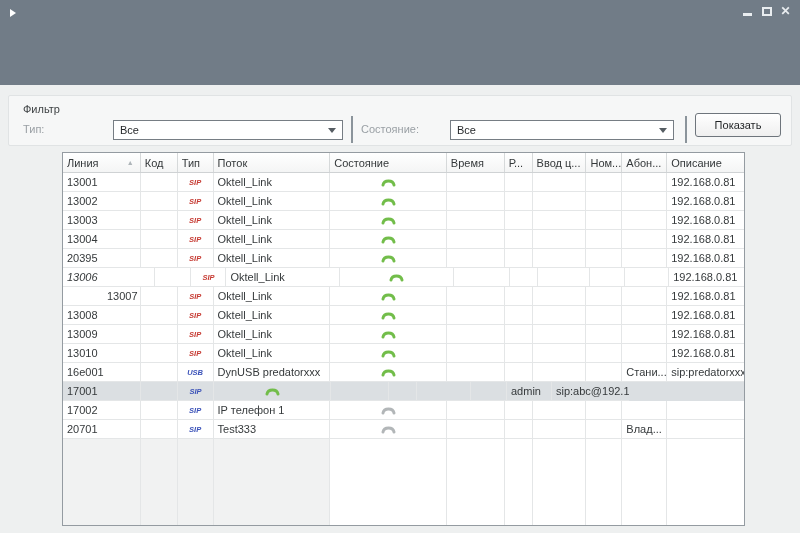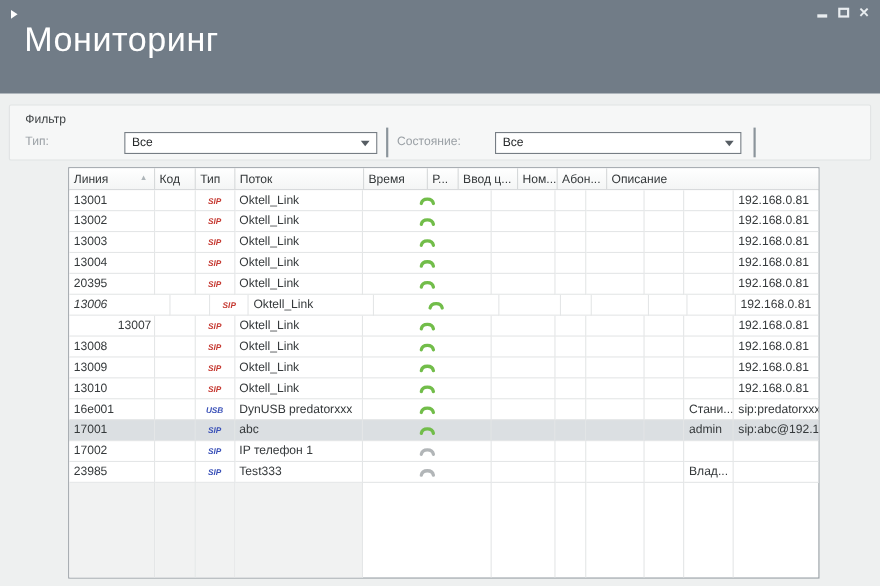--- a/index.html
+++ b/index.html
@@ -78,54 +78,57 @@
       <div class="wbtn">
           <div class="min-glyph"></div>
         </div>
       <div class="wbtn">
           <div class="max-glyph"></div>
         </div>
       <div class="wbtn">
           <div class="cls-glyph">✕</div>
         </div>
     </div>
-    <div class="app-title">Мониторинг</div>
   </div>
 
   <div class="filter">
     <div class="filter-title">Фильтр</div>
     <span class="flabel l1">Тип:</span>
     <div class="combo c1">
       <span class="val">Все</span>
       <span class="arr"></span>
     </div>
     <div class="fsep s1"></div>
     <span class="flabel l2">Состояние:</span>
     <div class="combo c2">
       <span class="val">Все</span>
       <span class="arr"></span>
     </div>
     <div class="fsep s2"></div>
+    <button class="show-btn">Показать</button>
   </div>
 
   <div class="grid">
     <div class="thead">
         <div class="th" style="width: 78px;">
           <span>Линия</span>
           <span class="sort">▲</span>
         </div>
         <div class="th" style="width: 37px;">
           <span>Код</span>
         </div>
         <div class="th" style="width: 36px;">
           <span>Тип</span>
         </div>
         <div class="th" style="width: 117px;">
           <span>Поток</span>
         </div>
+        <div class="th" style="width: 117px;">
+          <span>Состояние</span>
+        </div>
         <div class="th" style="width: 58px; align-items: center;">
           <span>Время</span>
         </div>
         <div class="th" style="width: 28px;">
           <span>Р...</span>
         </div>
         <div class="th" style="width: 54px;">
           <span>Ввод ц...</span>
         </div>
         <div class="th" style="width: 36px;">
@@ -323,21 +326,20 @@
           <div class="td c-r" style="width: 28px;"></div>
           <div class="td c-input" style="width: 54px;"></div>
           <div class="td c-num" style="width: 36px;"></div>
           <div class="td c-abon" style="width: 45px;">Стани...</div>
           <div class="td c-desc" style="width: 77px;">sip:predatorxxx@127...</div>
         </div>
         <div class="tr sel">
           <div class="td c-line" style="width: 78px;">17001</div>
           <div class="td c-code" style="width: 37px;"></div>
           <div class="td c-type" style="width: 36px; color: rgb(58, 81, 184);">SIP</div>
-          <div class="td c-stream" style="width: 117px;">abc</div>
           <div class="td c-state" style="width: 117px;">
             <svg width="15" height="10" viewBox="0 0 15 10">
               <path d="M2 8 C3 2.6, 12 2.6, 13 8" fill="none" stroke="#72bd4a" stroke-width="3" stroke-linecap="round"></path>
             </svg>
           </div>
           <div class="td c-time" style="width: 58px;"></div>
           <div class="td c-r" style="width: 28px;"></div>
           <div class="td c-input" style="width: 54px;"></div>
           <div class="td c-num" style="width: 36px;"></div>
           <div class="td c-abon" style="width: 45px;">admin</div>
@@ -354,21 +356,21 @@
             </svg>
           </div>
           <div class="td c-time" style="width: 58px;"></div>
           <div class="td c-r" style="width: 28px;"></div>
           <div class="td c-input" style="width: 54px;"></div>
           <div class="td c-num" style="width: 36px;"></div>
           <div class="td c-abon" style="width: 45px;"></div>
           <div class="td c-desc" style="width: 77px;"></div>
         </div>
         <div class="tr">
-          <div class="td c-line" style="width: 78px;">23985</div>
+          <div class="td c-line" style="width: 78px;">20701</div>
           <div class="td c-code" style="width: 37px;"></div>
           <div class="td c-type" style="width: 36px; color: rgb(58, 81, 184);">SIP</div>
           <div class="td c-stream" style="width: 117px;">Test333</div>
           <div class="td c-state" style="width: 117px;">
             <svg width="15" height="10" viewBox="0 0 15 10">
               <path d="M2 8 C3 2.6, 12 2.6, 13 8" fill="none" stroke="#b2b6b8" stroke-width="3" stroke-linecap="round"></path>
             </svg>
           </div>
           <div class="td c-time" style="width: 58px;"></div>
           <div class="td c-r" style="width: 28px;"></div>

